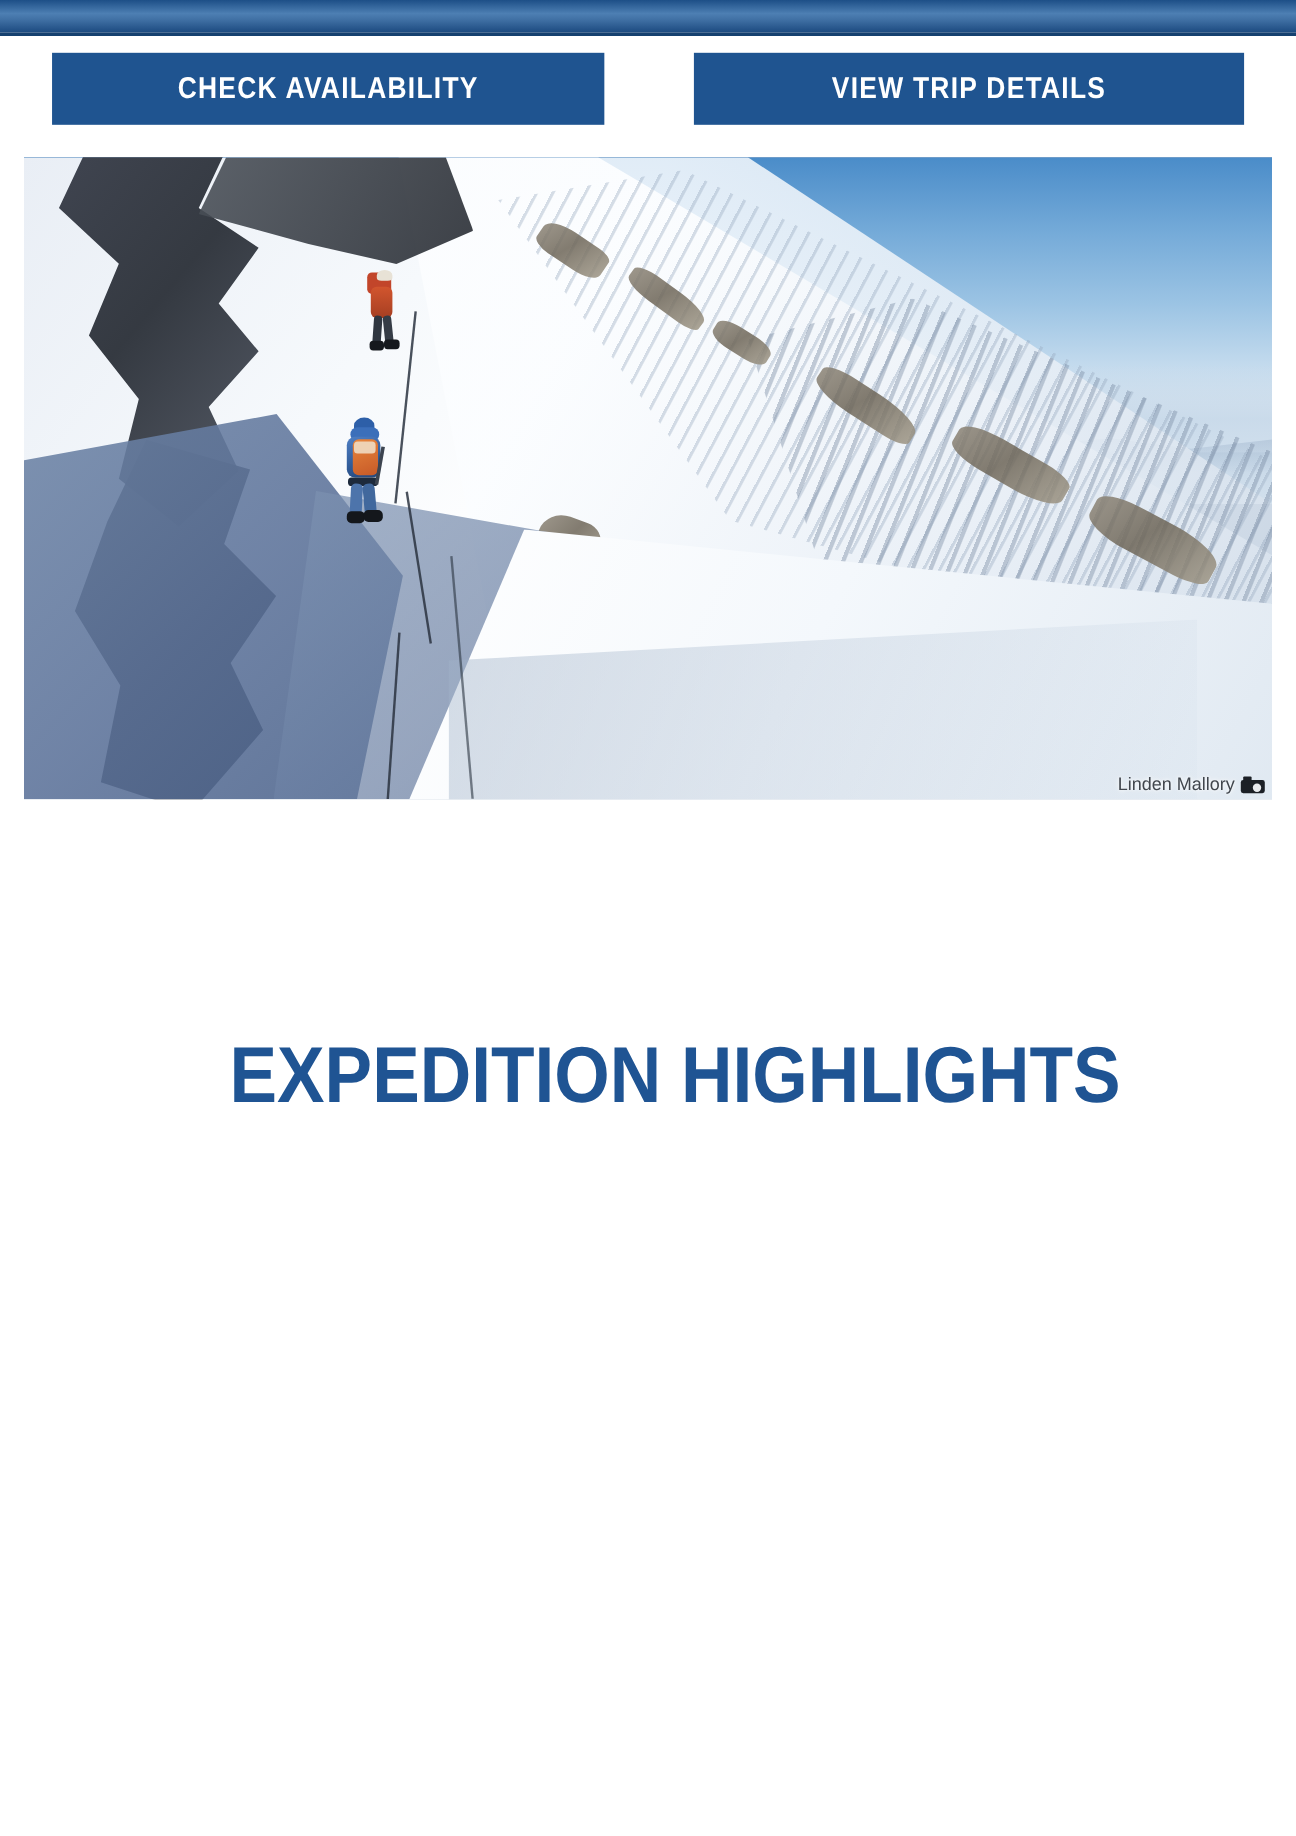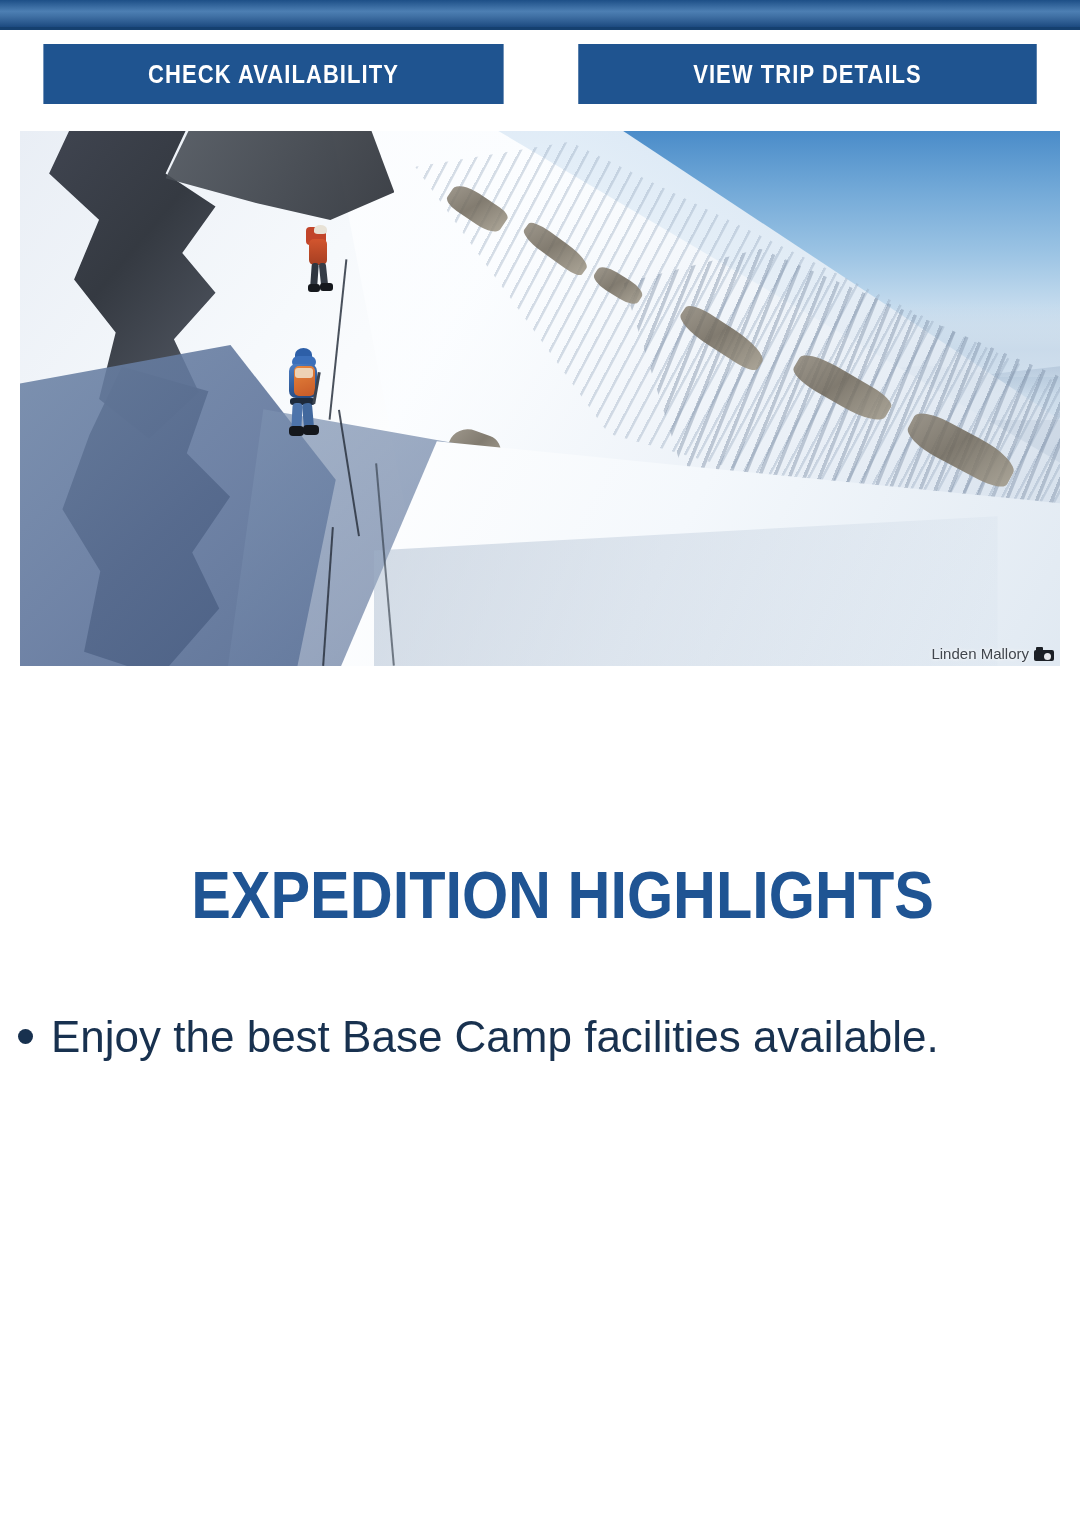--- a/index.html
+++ b/index.html
@@ -387,16 +387,13 @@
     </div>
 
   </div>
 </div>
 
 <div class="heading">
   <span>EXPEDITION HIGHLIGHTS</span>
 </div>
 
 <div class="bullets">
-  <p class="bullet-item">
-    <span class="dot"></span><span class="bullet-text">Enjoy the best Base Camp facilities available.</span>
-  </p>
 </div>
 
 </body></html>

